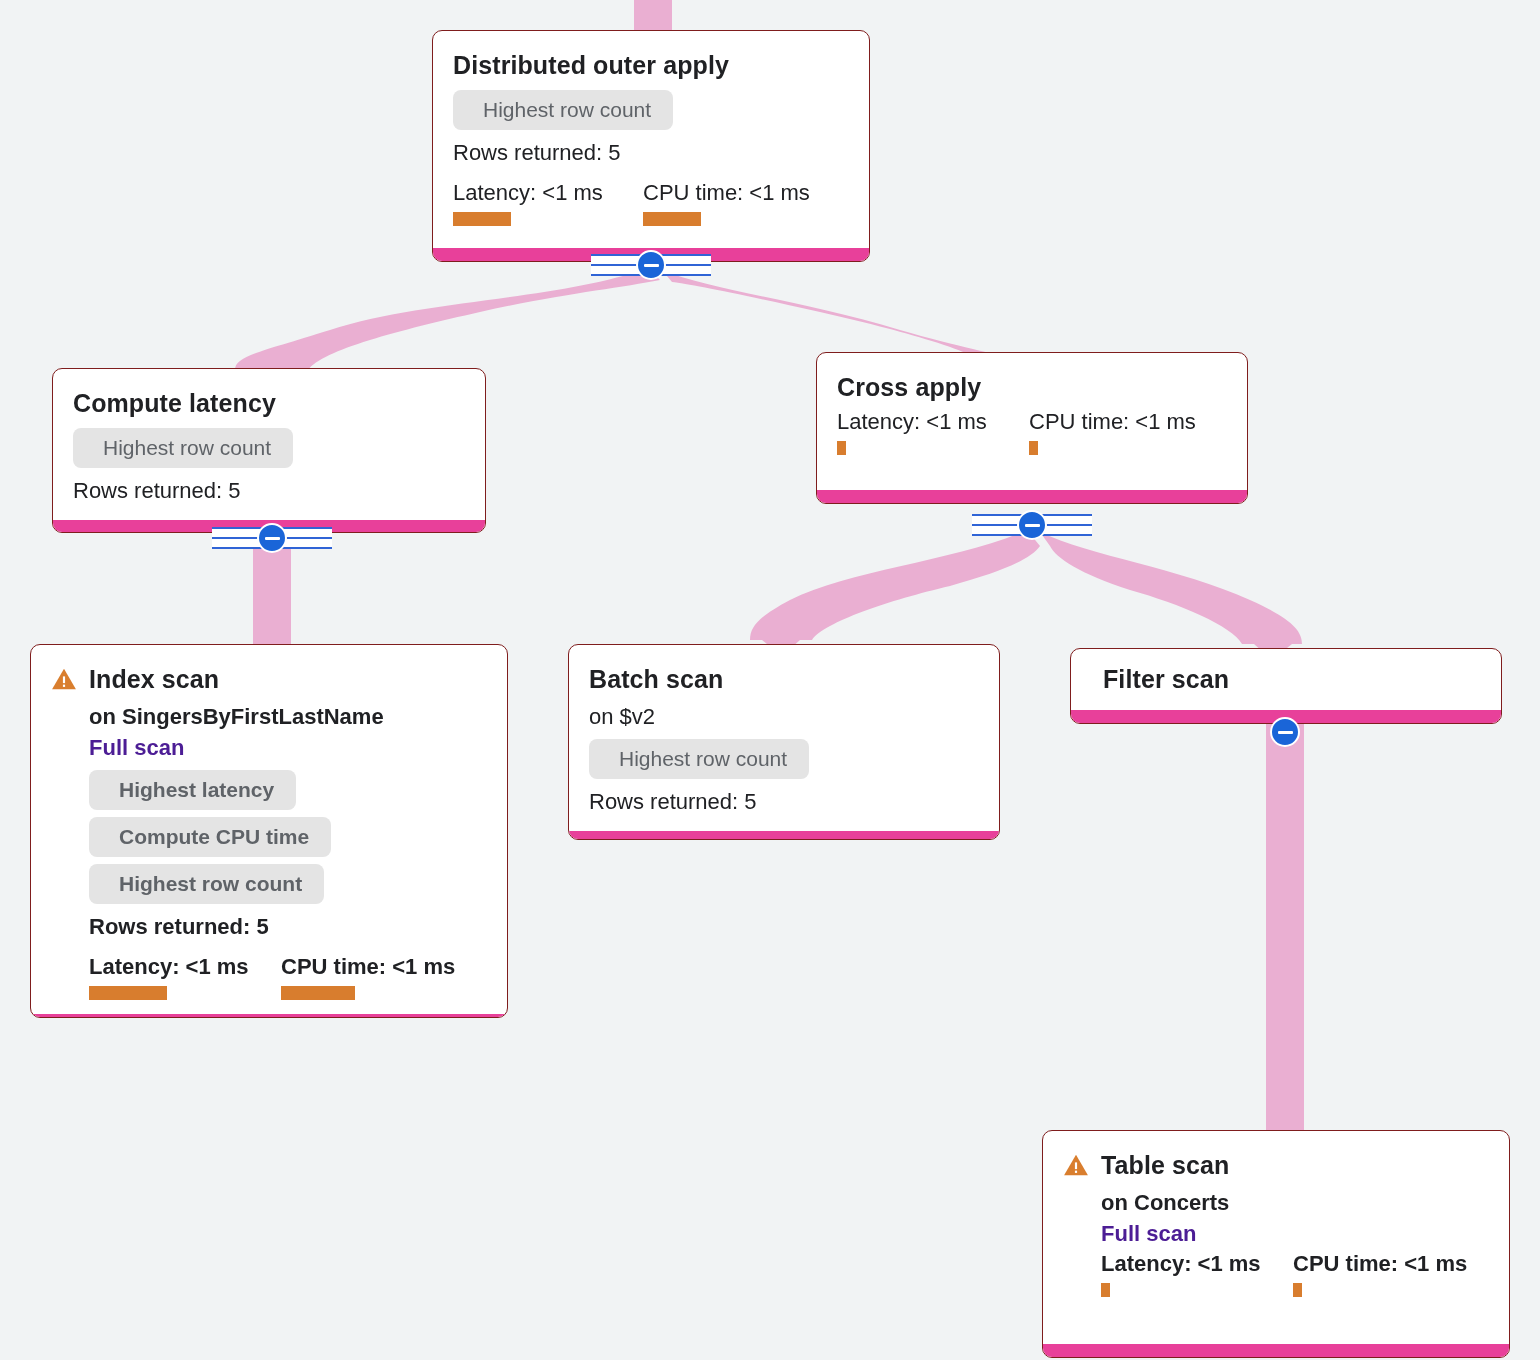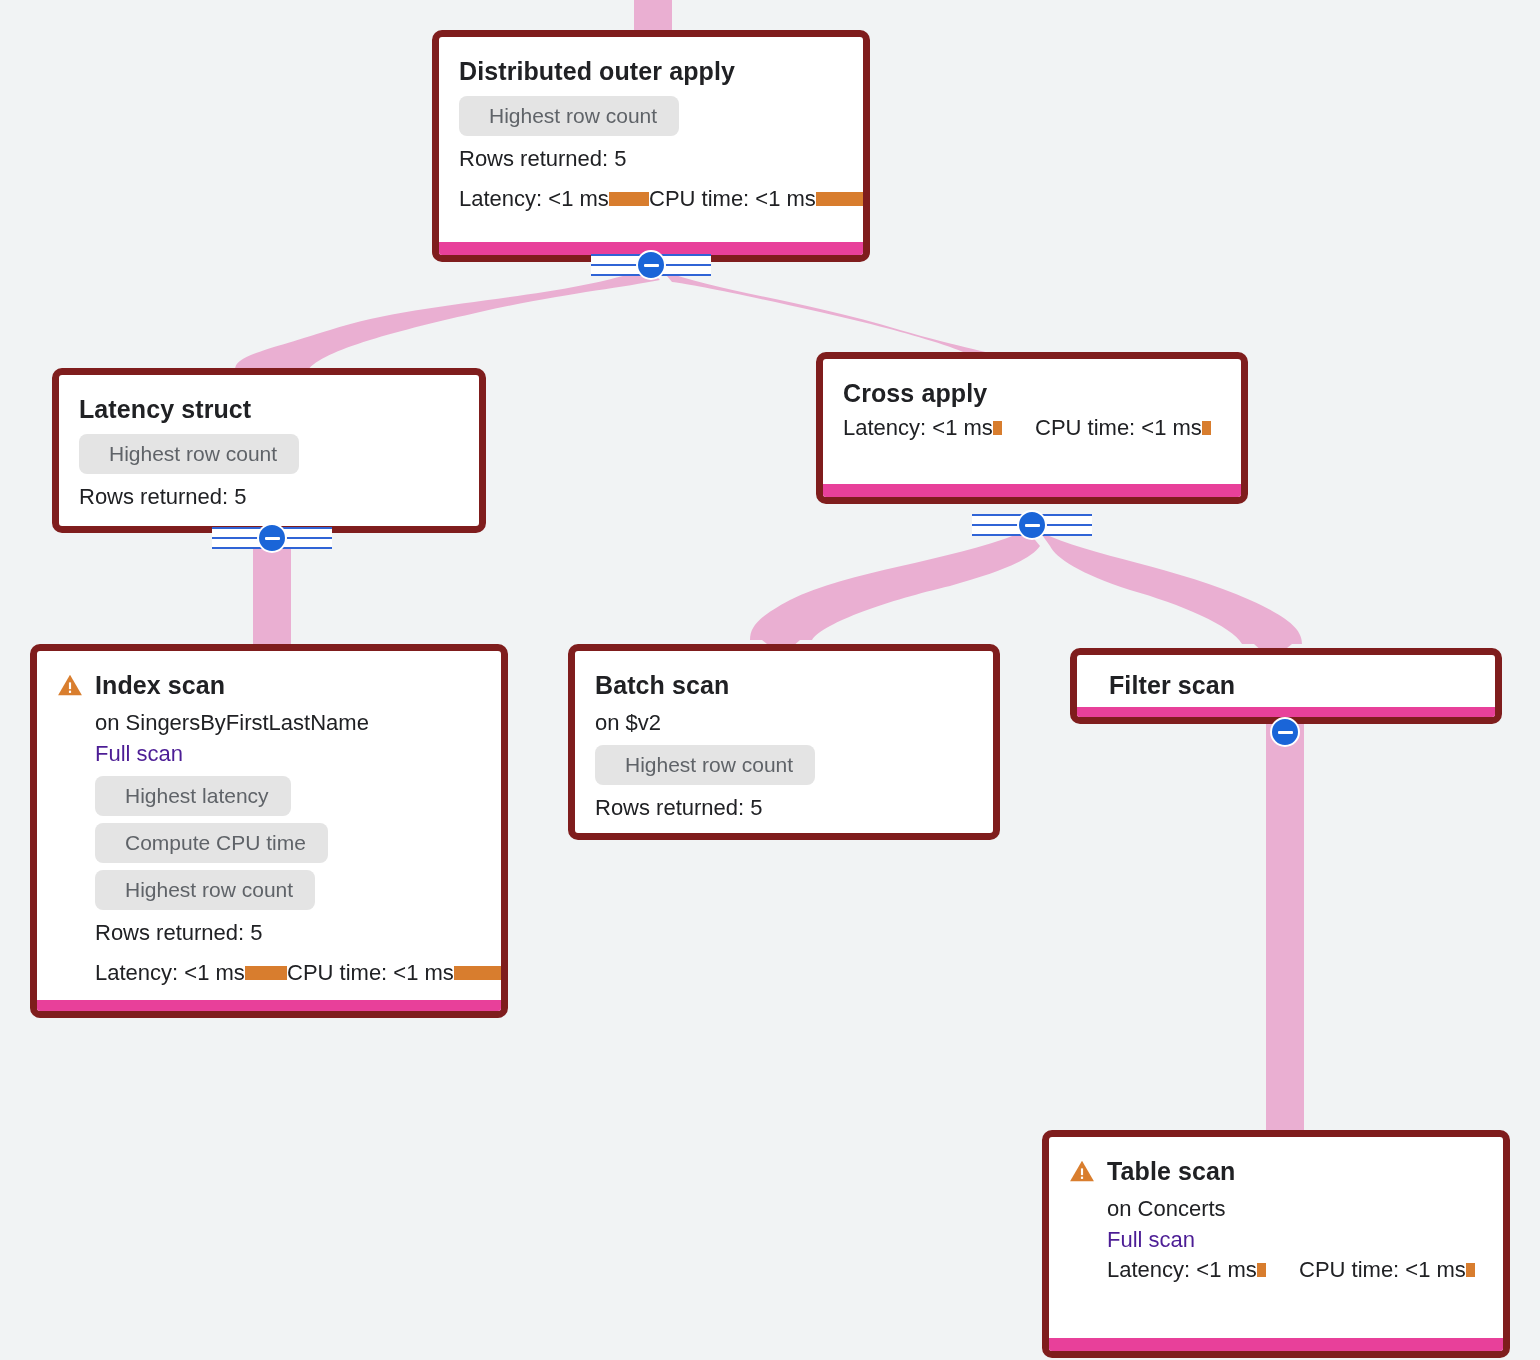--- a/index.html
+++ b/index.html
@@ -26,21 +26,21 @@
     width: 1540px;
     height: 1360px;
     pointer-events: none;
   }
 
   
   .node {
     position: absolute;
     box-sizing: border-box;
     background: #ffffff;
-    border: 7px solid #7f1d1d;
+    border: 1px solid #7f1d1d;
     border-radius: 10px;
     overflow: hidden;
     display: flex;
     flex-direction: column;
   }
   .node-body {
     flex: 1 1 auto;
     padding: 18px 20px 14px 20px;
     display: flex;
     flex-direction: column;
@@ -72,21 +72,21 @@
     color: #202124;
     letter-spacing: 0.1px;
     white-space: nowrap;
   }
   .node-indent {
     display: flex;
     flex-direction: column;
     align-items: flex-start;
     width: 100%;
   }
-  .node-indent.has-icon { padding-left: 38px; }
+  .node-indent.has-icon { padding-left: 38px; font-weight: bold; }
 
   .node-sub {
     font-size: 22px;
     line-height: 31px;
     color: #202124;
     white-space: nowrap;
     margin-top: 4px;
   }
   .node-sub.muted { color: #4c1d95; margin-top: 0px; }
 
@@ -110,21 +110,21 @@
     white-space: nowrap;
   }
 
   .metrics {
     display: flex;
     margin-top: 12px;
     width: 100%;
   }
   .metric {
     display: flex;
-    flex-direction: row;
+    flex-direction: column;
     align-items: flex-start;
   }
   .metric-label {
     font-size: 22px;
     line-height: 26px;
     color: #202124;
     white-space: nowrap;
   }
   .metric-bar {
     margin-top: 6px;
@@ -250,21 +250,21 @@
     <div class="node-accent"></div>
   </div>
   <div class="handle" style="left:591px; top:248px;">
     <span class="rails"></span>
     <span class="knob"></span>
   </div>
 
   <div class="node" style="left:52px; top:368px; width:434px; height:165px;">
     <div class="node-body">
       <div class="title-row">
-        <span class="node-title">Latency struct</span>
+        <span class="node-title">Compute latency</span>
       </div>
       <div class="node-indent">
         <span class="chip">Highest row count</span>
         <span class="rows-line">Rows returned: 5</span>
       </div>
     </div>
     <div class="node-accent"></div>
   </div>
   <div class="handle" style="left:212px; top:521px;">
     <span class="rails"></span>

